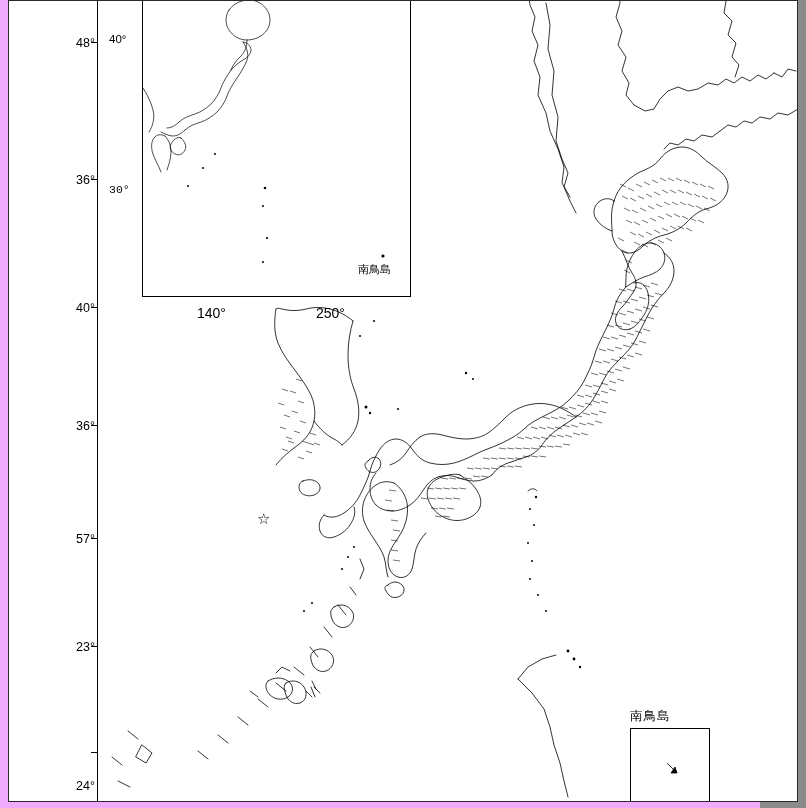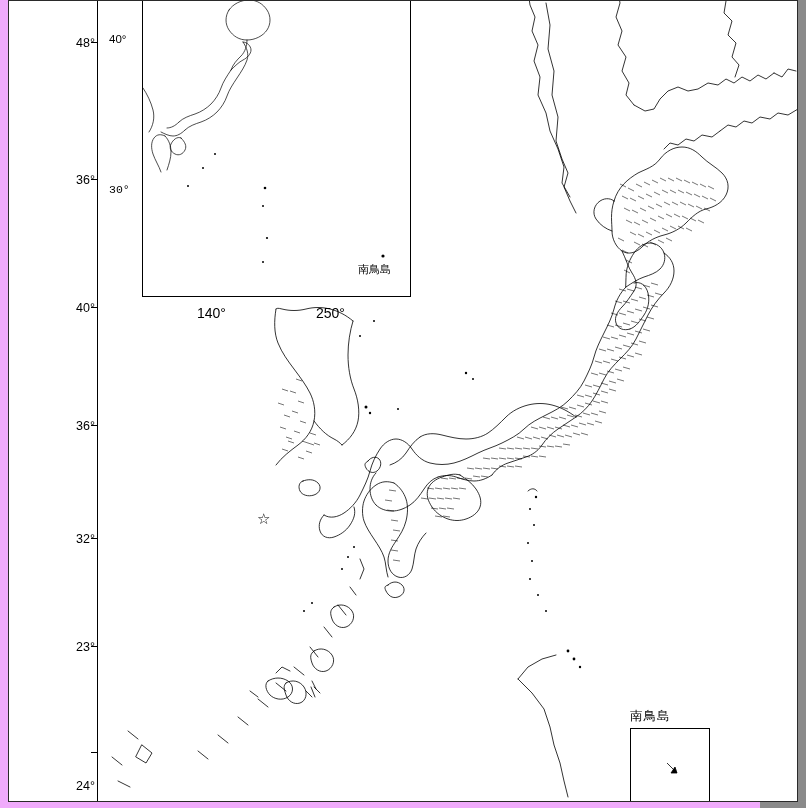--- a/index.html
+++ b/index.html
@@ -116,21 +116,21 @@
 <body>
 
 <div id="page">
 
   <div class="sheet">
 
     <div class="lat-label" style="left:46px; top:35px;">48°</div>
     <div class="lat-label" style="left:46px; top:172px;">36°</div>
     <div class="lat-label" style="left:46px; top:300px;">40°</div>
     <div class="lat-label" style="left:46px; top:418px;">36°</div>
-    <div class="lat-label" style="left:46px; top:531px;">32°</div>
+    <div class="lat-label" style="left:46px; top:531px;">57°</div>
     <div class="lat-label" style="left:46px; top:639px;">23°</div>
     <div class="lat-label" style="left:46px; top:778px;">24°</div>
 
     <div class="tick" style="left:82px; top:41px;"></div>
     <div class="tick" style="left:82px; top:178px;"></div>
     <div class="tick" style="left:82px; top:306px;"></div>
     <div class="tick" style="left:82px; top:424px;"></div>
     <div class="tick" style="left:82px; top:537px;"></div>
     <div class="tick" style="left:82px; top:645px;"></div>
     <div class="tick" style="left:82px; top:751px;"></div>

